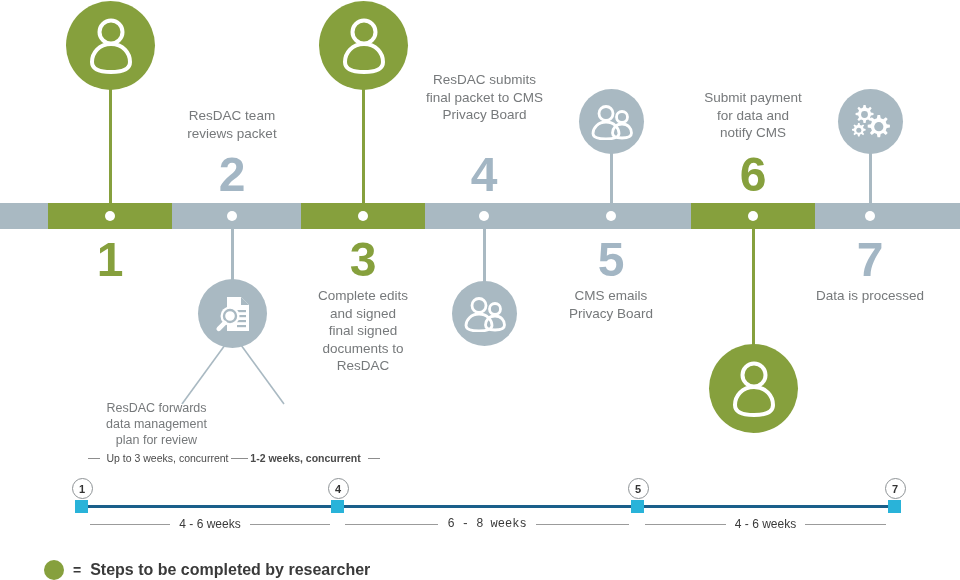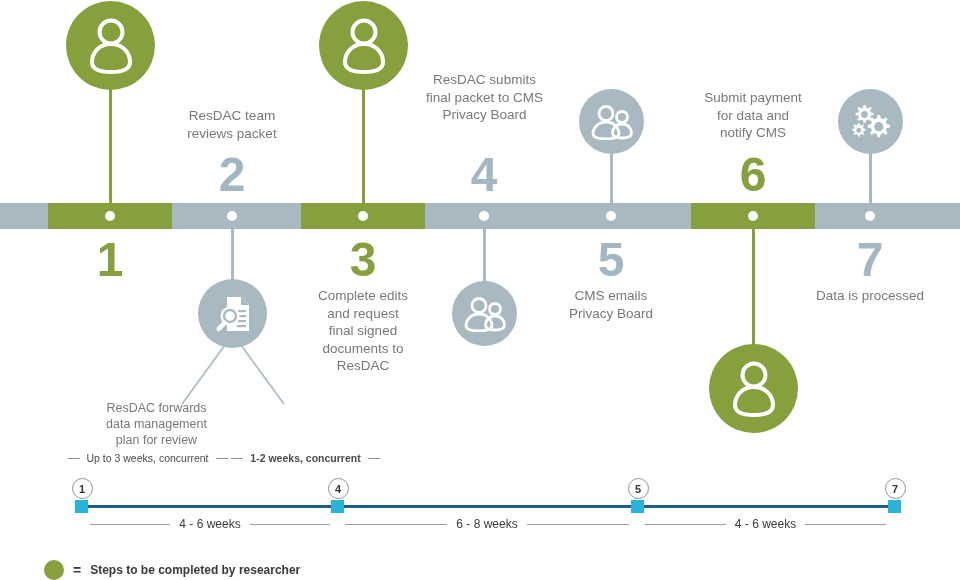--- a/index.html
+++ b/index.html
@@ -56,21 +56,21 @@
                display:flex;align-items:center;justify-content:center;}
   .span-label{position:absolute;display:flex;align-items:center;gap:9px;
               font-size:12px;color:#3a3a3a;}
   .span-label .rule{height:1px;background:#9b9b9b;flex:1 1 auto;}
   .span-label .stext{white-space:nowrap;flex:none;}
 
   
   .legend{position:absolute;display:flex;align-items:center;gap:9px;}
   .legend-swatch{width:20px;height:20px;border-radius:50%;background:#86a03d;flex:none;}
   .legend-eq{font-size:14px;color:#3a3a3a;font-weight:700;}
-  .legend-text{font-size:12px;color:#3a3a3a;font-weight:700;white-space:nowrap;}
+  .legend-text{font-size:16px;color:#3a3a3a;font-weight:700;white-space:nowrap;}
 
   
   .branch{position:absolute;overflow:visible;}
 </style>
 </head>
 <body>
 
 <div id="stage">
 
   <div class="stem green" style="left:110px;top:52px;height:155px;"></div>
@@ -174,21 +174,21 @@
   <div class="bignum gray" style="left:820px;top:236px;width:100px;">7</div>
 
 
   <div class="caption" style="left:157px;top:107px;width:150px;">
     <div>ResDAC team</div>
     <div>reviews packet</div>
   </div>
 
   <div class="caption" style="left:288px;top:287px;width:150px;">
     <div>Complete edits</div>
-    <div>and request</div>
+    <div>and signed</div>
     <div>final signed</div>
     <div>documents to</div>
     <div>ResDAC</div>
   </div>
 
   <div class="caption" style="left:402px;top:71px;width:165px;">
     <div>ResDAC submits</div>
     <div>final packet to CMS</div>
     <div>Privacy Board</div>
   </div>
@@ -208,21 +208,21 @@
     <div>Data is processed</div>
   </div>
 
   <div class="caption sub" style="left:90px;top:400px;width:133px;">
     <div>ResDAC forwards</div>
     <div>data management</div>
     <div>plan for review</div>
   </div>
 
 
-  <div class="concurrent" style="left:80px;top:452px;width:135px;">
+  <div class="concurrent" style="left:100px;top:452px;width:135px;">
     <span class="dash"></span>
     <span class="ctext">Up to 3 weeks, concurrent</span>
     <span class="dash"></span>
   </div>
 
   <div class="concurrent" style="left:240px;top:452px;width:131px;font-weight:bold;">
     <span class="dash"></span>
     <span class="ctext">1-2 weeks, concurrent</span>
     <span class="dash"></span>
   </div>
@@ -238,21 +238,21 @@
   <div class="tick-circle" style="left:337px;top:478px;">4</div>
   <div class="tick-circle" style="left:637px;top:478px;">5</div>
   <div class="tick-circle" style="left:894px;top:478px;">7</div>
 
   <div class="span-label" style="left:90px;top:517px;width:240px;">
     <span class="rule"></span>
     <span class="stext">4 - 6 weeks</span>
     <span class="rule"></span>
   </div>
 
-  <div class="span-label" style="left:345px;top:517px;width:284px;">
+  <div class="span-label" style="left:345px;top:517px;width:284px;font-family:Liberation Mono, monospace;">
     <span class="rule"></span>
     <span class="stext">6 - 8 weeks</span>
     <span class="rule"></span>
   </div>
 
   <div class="span-label" style="left:645px;top:517px;width:241px;">
     <span class="rule"></span>
     <span class="stext">4 - 6 weeks</span>
     <span class="rule"></span>
   </div>

